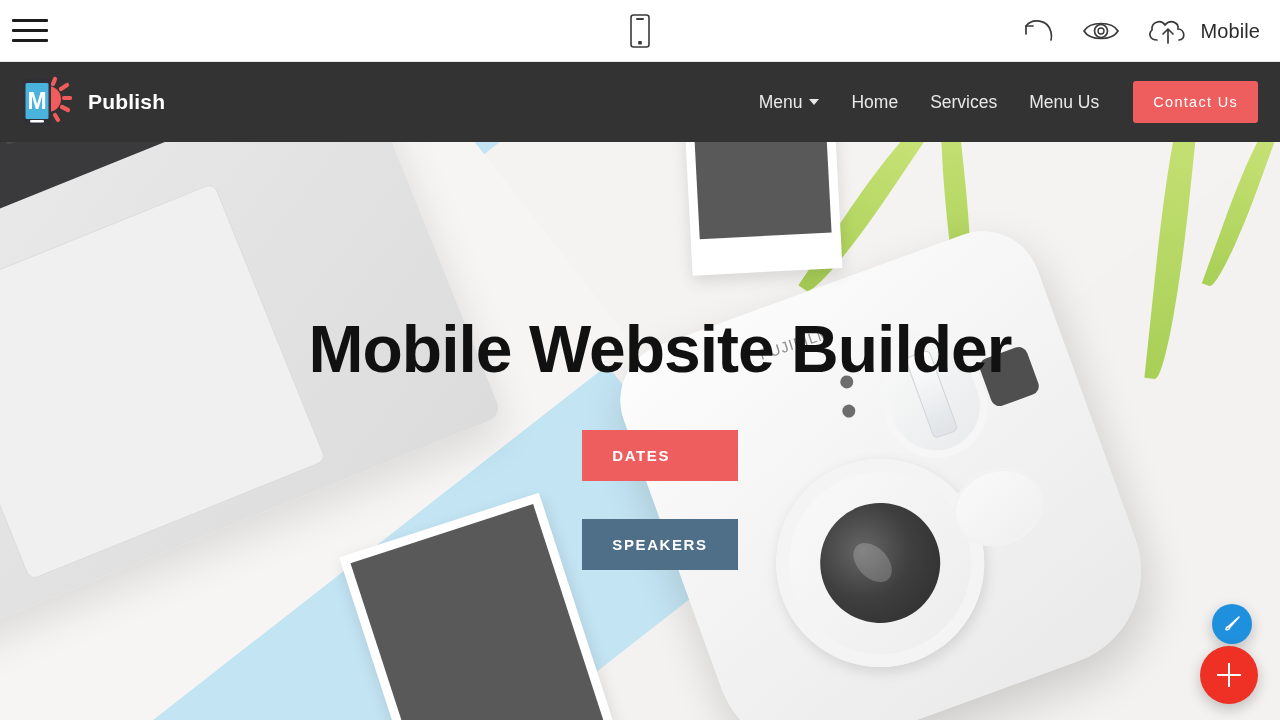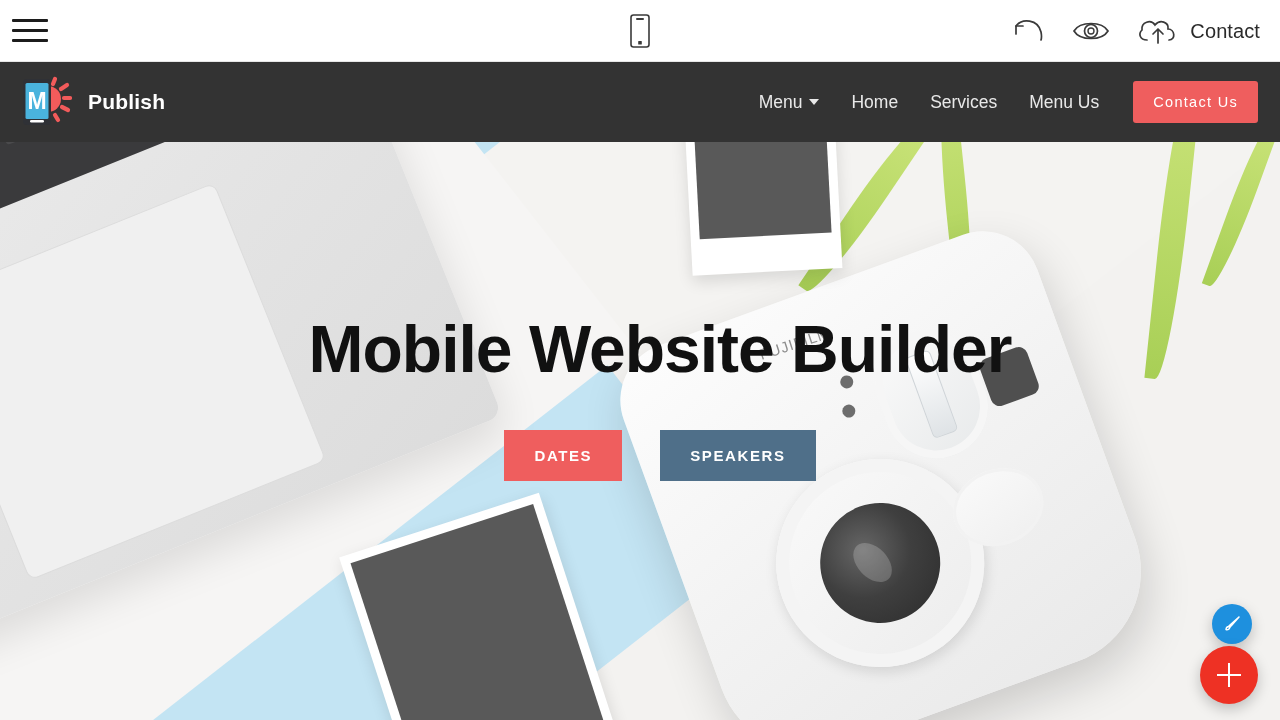--- a/index.html
+++ b/index.html
@@ -258,21 +258,21 @@
     display:flex; flex-direction:column; align-items:center;
     z-index:10;
     padding-left:40px;
   }
   .hero-title{
     margin-top:173px;
     font-size:66px; font-weight:bold; color:#111111;
     letter-spacing:-1px; line-height:1.05; white-space:nowrap;
   }
   .hero-actions{
-    margin-top:46px; display:flex; gap:38px;
+    margin-top:46px; display:flex; gap:38px;flex-direction:column;
   }
   .btn{
     font-size:15px; font-weight:bold; letter-spacing:1.6px;
     color:#ffffff; padding:17px 30px;
     cursor:pointer; white-space:nowrap;
   }
   .btn-dates{ background:#ef5e5e; }
   .btn-speakers{ background:#4f6f89; }
 
   
@@ -332,21 +332,21 @@
       </svg>
     </div>
 
     <div class="publish-group">
       <span class="tb-icon">
         <svg width="44" height="30" viewBox="0 0 44 30" fill="none">
           <path d="M11 24 C4 24, 2 18, 6 14 C5 6, 15 3, 19 9 C24 3, 33 6, 32 13 C39 13, 40 24, 33 24" stroke="#3a3a3a" stroke-width="1.7" stroke-linecap="round"></path>
           <path d="M22 27 L22 13 M22 13 L17 18 M22 13 L27 18" stroke="#3a3a3a" stroke-width="1.7" stroke-linecap="round" stroke-linejoin="round"></path>
         </svg>
       </span>
-      <span class="publish-label">Contact</span>
+      <span class="publish-label">Mobile</span>
     </div>
 
   </div>
 </div>
 
 <div class="site-nav">
 
   <div class="brand">
     <span class="brand-logo">
       <svg width="54" height="52" viewBox="0 0 54 52">

